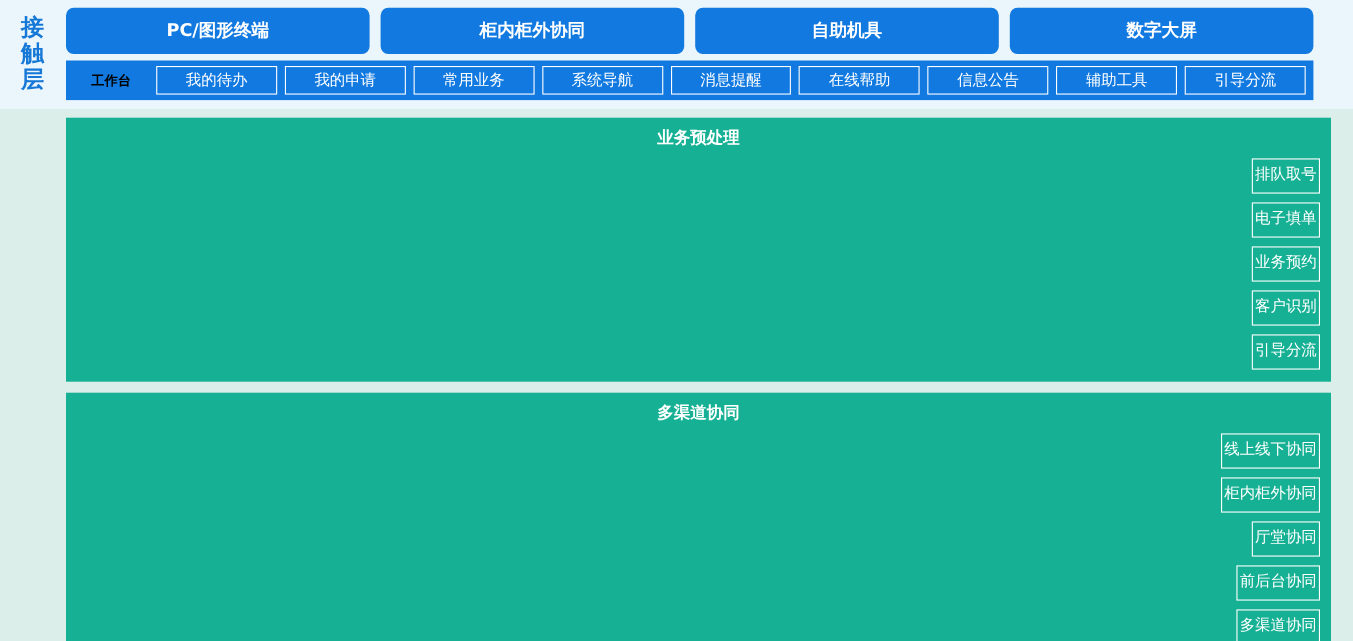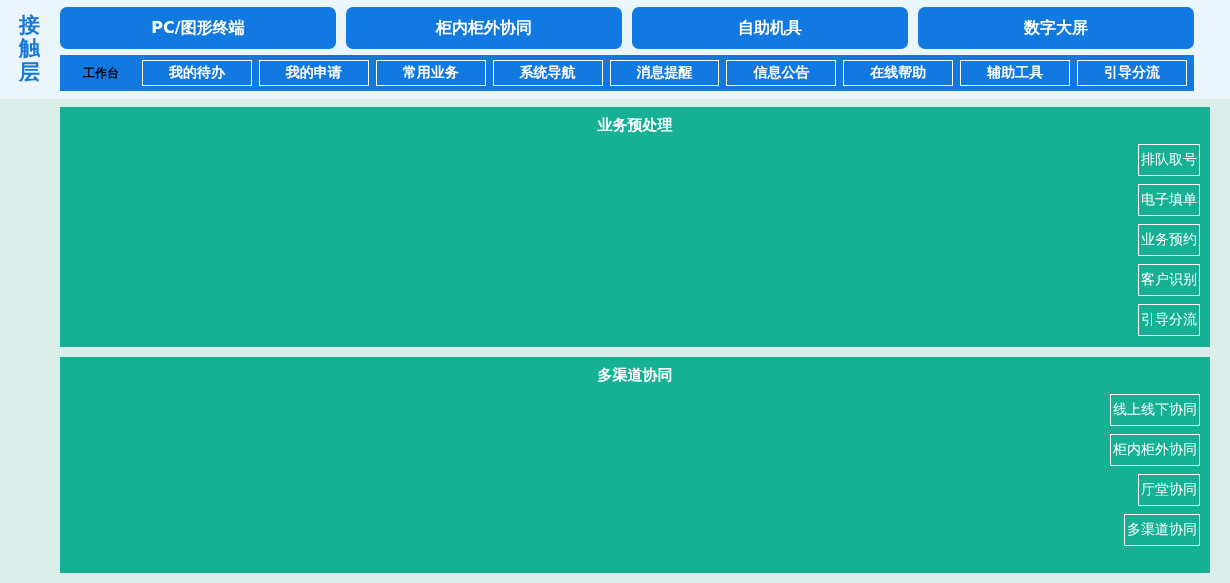--- a/index.html
+++ b/index.html
@@ -51,21 +51,20 @@
     padding: 0 16px;
     white-space: nowrap;
   }
   .wb-item {
     flex: 1;
     height: 26px;
     border: 1px solid #ffffff;
     color: #fff; font-size: 14px;
     display: flex; align-items: center; justify-content: center;
     white-space: nowrap;
-    font-weight: bold;
   }
 
   
   .band-business { background: #dceee9; flex: 1; padding: 8px 0 10px 0; }
   .band-business .band-label { color: #10a383; font-size: 21px; }
   .biz-body { display: flex; gap: 10px; padding-right: 20px; }
   .biz-col {
     flex: 1;
     background: #16b194;
     padding: 9px 10px 11px 10px;
@@ -109,22 +108,22 @@
         <div class="channel">自助机具</div>
         <div class="channel">数字大屏</div>
       </div>
       <div class="workbench-row">
         <div class="workbench-label">工作台</div>
         <div class="wb-item">我的待办</div>
         <div class="wb-item">我的申请</div>
         <div class="wb-item">常用业务</div>
         <div class="wb-item">系统导航</div>
         <div class="wb-item">消息提醒</div>
+        <div class="wb-item">在线帮助</div>
         <div class="wb-item">信息公告</div>
-        <div class="wb-item">在线帮助</div>
         <div class="wb-item">辅助工具</div>
         <div class="wb-item">引导分流</div>
       </div>
     </div>
   </section>
 
   <section class="band band-business">
     <div class="band-label">
       
     </div>
@@ -140,20 +139,21 @@
           <div class="biz-item">引导分流</div>
         </div>
       </div>
 
       <div class="biz-col">
         <div class="biz-col-title">多渠道协同</div>
         <div class="biz-items">
           <div class="biz-item">线上线下协同</div>
           <div class="biz-item">柜内柜外协同</div>
           <div class="biz-item">厅堂协同</div>
+          <div class="biz-item">前后台协同</div>
           <div class="biz-item">多渠道协同</div>
         </div>
       </div>
 
     </div>
   </section>
 
 </div>
 
 </body></html>

